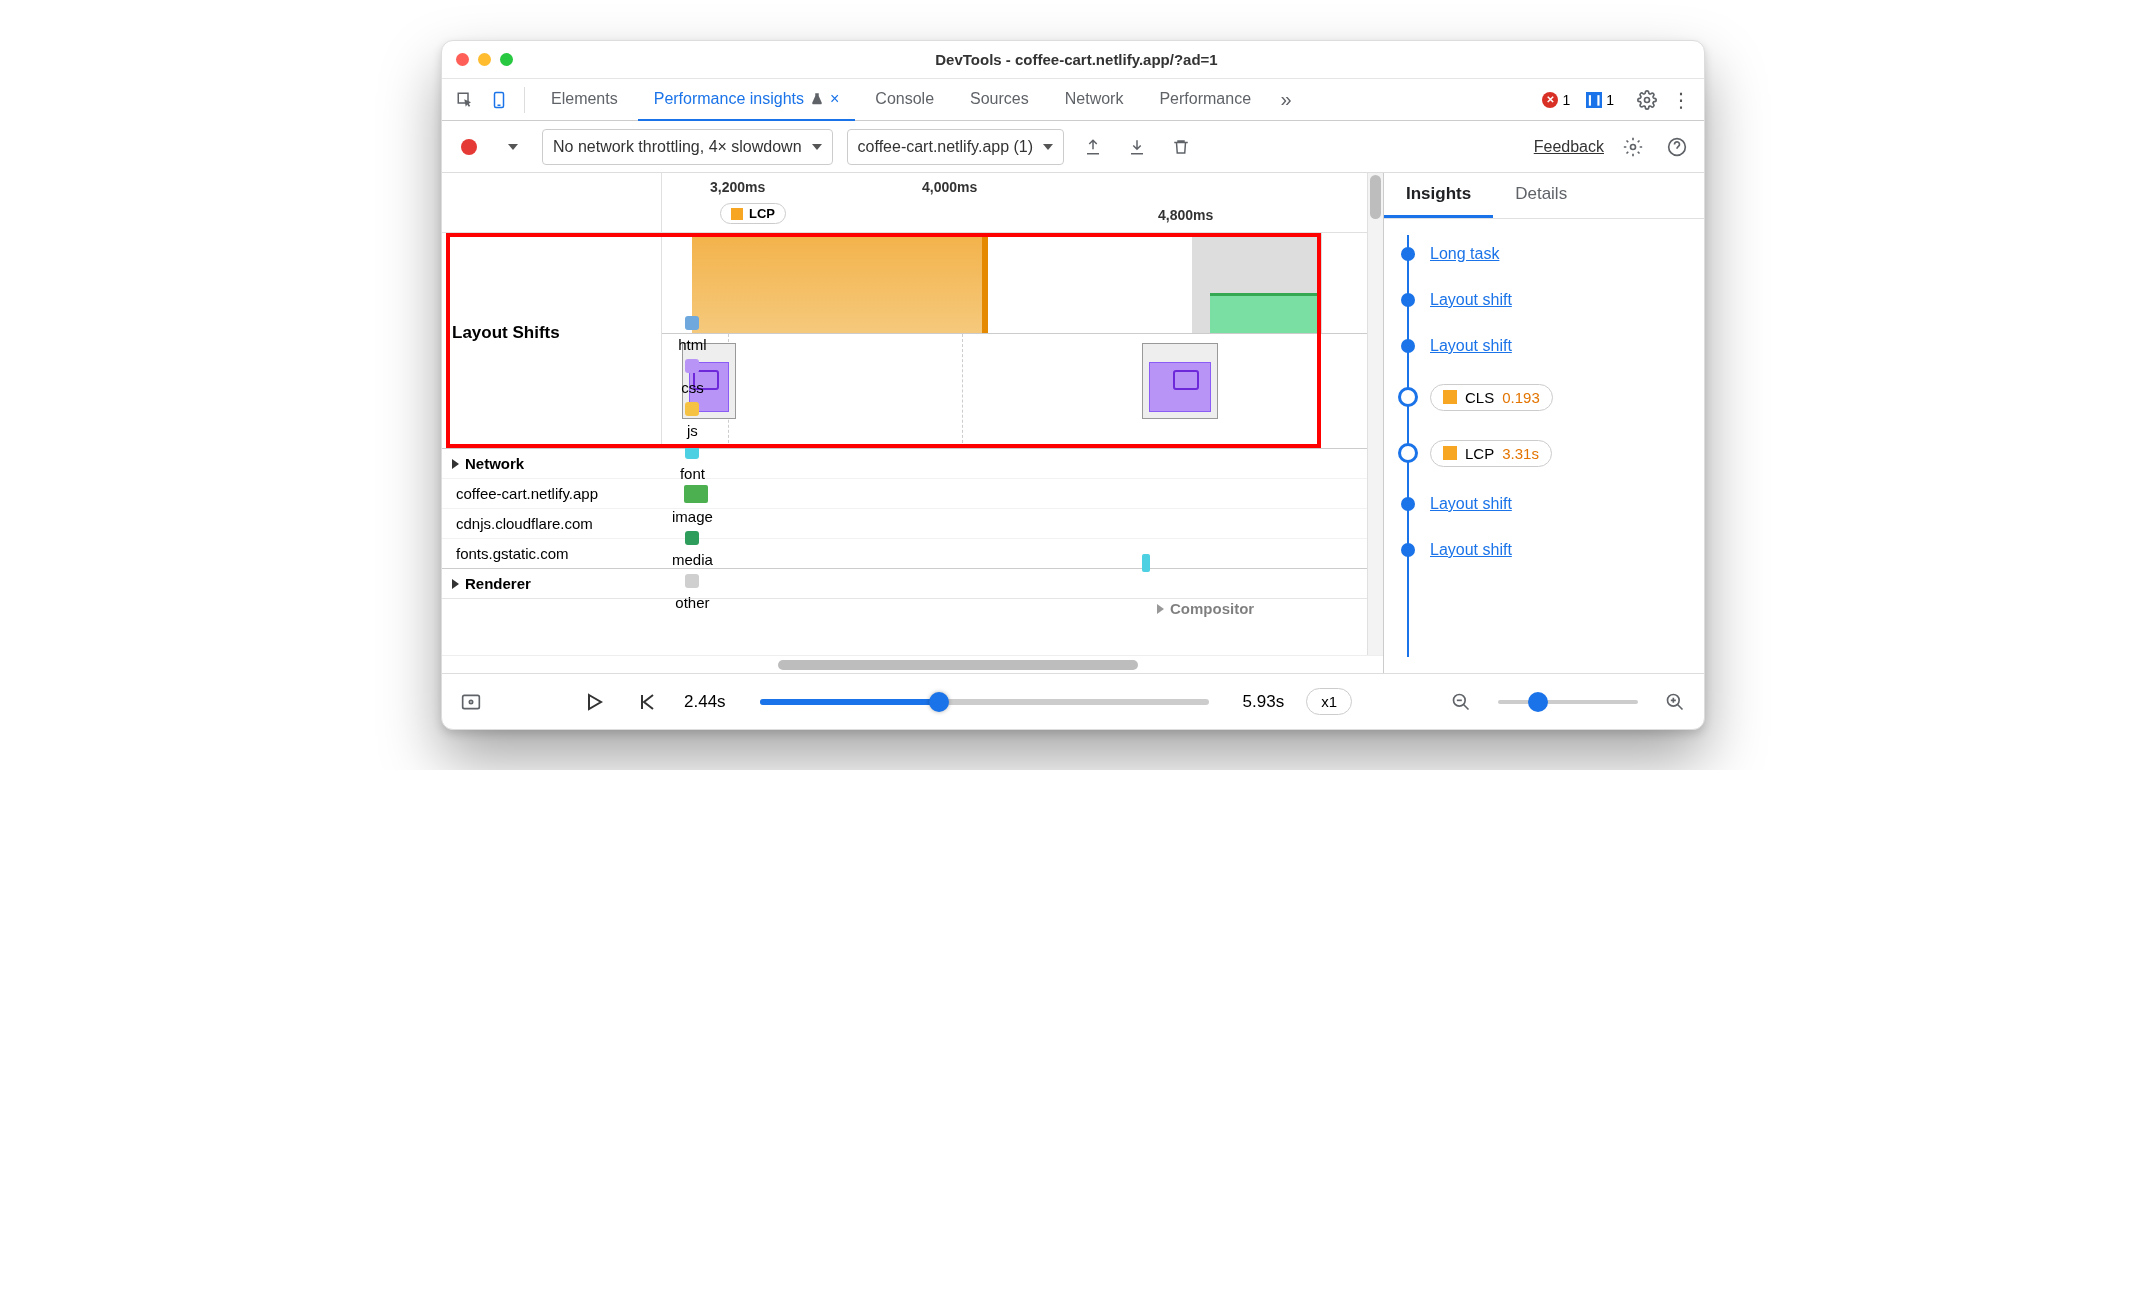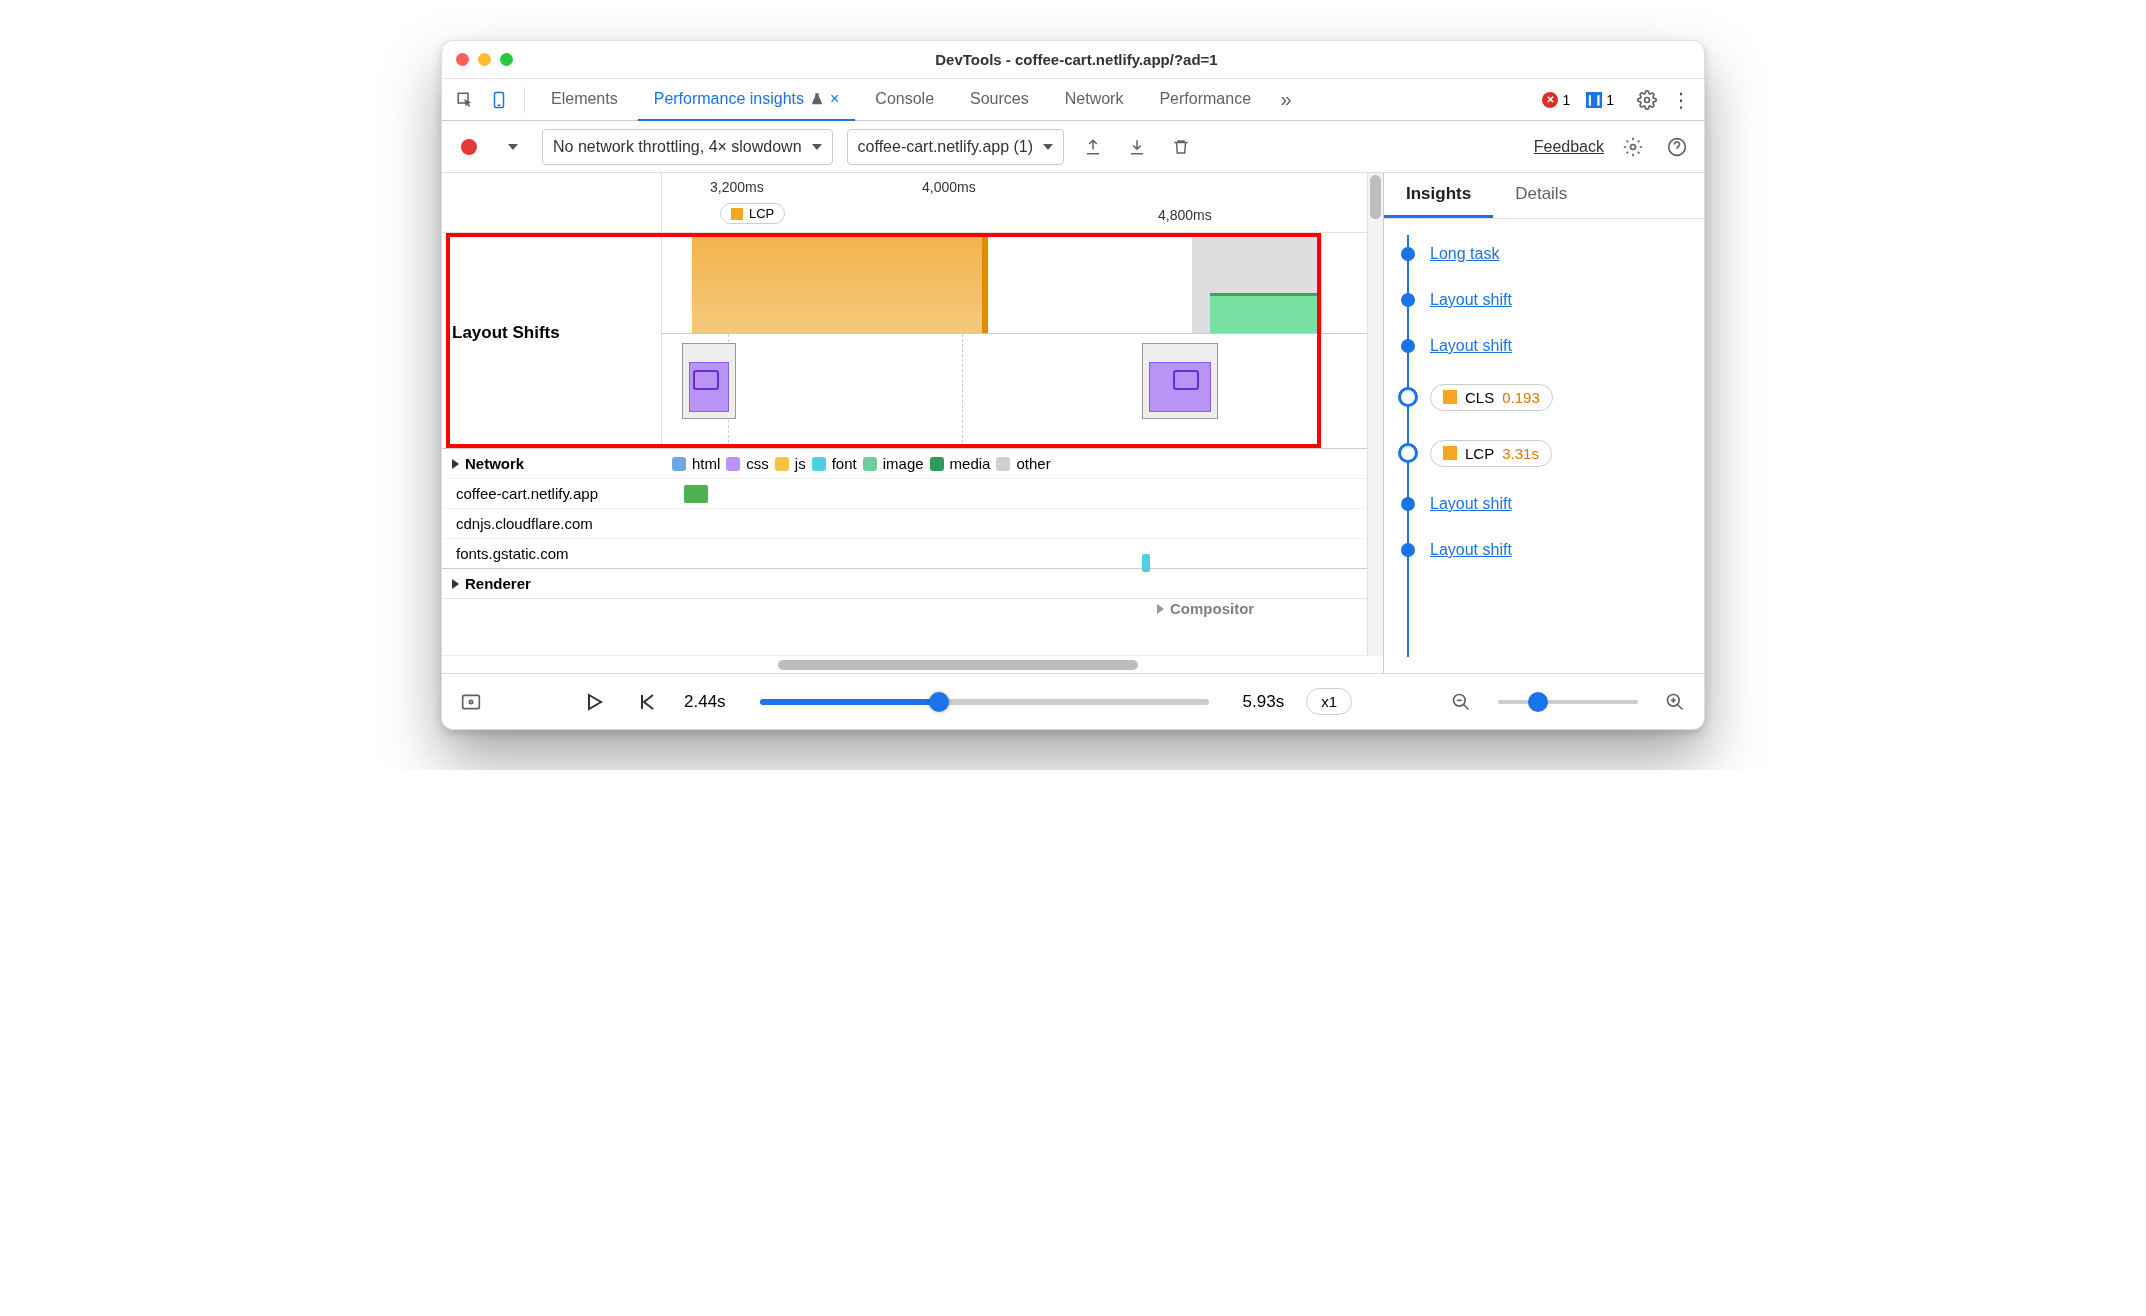--- a/index.html
+++ b/index.html
@@ -19,41 +19,41 @@
 .error-dot{width:16px;height:16px;border-radius:50%;background:#d93025;color:#fff;font-size:10px;display:flex;align-items:center;justify-content:center;font-weight:700;}
 .issue-sq{width:16px;height:16px;background:#1a73e8;color:#fff;font-size:10px;display:flex;align-items:center;justify-content:center;font-weight:700;}
 .toolbar{height:52px;display:flex;align-items:center;gap:14px;padding:0 12px;border-bottom:1px solid #ddd;}
 .rec-dot{width:16px;height:16px;border-radius:50%;background:#e53935;}
 .select-box{height:36px;border:1px solid #ccc;border-radius:4px;display:flex;align-items:center;padding:0 10px;gap:10px;font-size:16px;color:#333;cursor:pointer;}
 .chev-down{width:0;height:0;border-left:5px solid transparent;border-right:5px solid transparent;border-top:6px solid #555;}
 .fb-link{color:#333;text-decoration:underline;font-size:16px;}
 .content{display:flex;height:500px;}
 .main-pane{flex:1;display:flex;flex-direction:column;border-right:1px solid #ccc;overflow:hidden;position:relative;}
 .timeline-area{flex:1;position:relative;overflow:hidden;}
-.ruler{height:60px;position:relative;border-bottom:1px solid #e0e0e0;}
+.ruler{height:60px;position:relative;border-bottom:1px solid #e0e0e0;font-weight:bold;}
 .ruler-left{position:absolute;left:0;top:0;width:220px;height:100%;border-right:1px solid #e0e0e0;}
 .tick{position:absolute;top:6px;font-size:14px;color:#333;}
 .lcp-chip{position:absolute;top:30px;left:278px;border:1px solid #ccc;border-radius:12px;padding:2px 10px;font-size:13px;display:flex;align-items:center;gap:6px;background:#fff;}
 .sw-orange{width:12px;height:12px;background:#f6a623;}
 .highlight-box{position:absolute;left:4px;top:60px;width:875px;height:215px;border:4px solid #ff0000;z-index:5;pointer-events:none;}
 .ls-row{position:absolute;top:60px;left:0;right:0;height:215px;}
 .ls-label{position:absolute;left:10px;top:90px;font-weight:700;font-size:17px;}
 .track-bg{position:absolute;left:220px;right:0;top:0;height:100%;}
 .vline{position:absolute;top:0;bottom:0;border-left:1px dashed #ccc;}
 .orange-block{position:absolute;top:0;left:30px;width:290px;height:100px;background:linear-gradient(#f3b24a,#f5c97c);}
 .orange-edge{position:absolute;top:0;left:320px;width:6px;height:100px;background:#e58a00;}
 .grey-block{position:absolute;top:0;left:530px;width:130px;height:100px;background:#ddd;}
 .green-block{position:absolute;top:60px;left:548px;width:110px;height:40px;background:#7adfa3;border-top:3px solid #34a853;}
 .thumb{position:absolute;width:54px;height:76px;border:1px solid #999;background:#eee;overflow:hidden;}
 .thumb-inner{position:absolute;left:6px;right:6px;top:18px;bottom:6px;background:#b794f6;border:1px solid #8b5cf6;}
 .thumb-cup{position:absolute;left:10px;top:26px;width:26px;height:20px;border:2px solid #6d28d9;border-radius:3px;}
 .network-row{border-top:1px solid #ccc;display:flex;align-items:center;height:30px;font-size:15px;}
 .network-row .tri{margin:0 6px 0 6px;}
 .net-head{font-weight:700;padding-left:4px;width:220px;display:flex;align-items:center;}
-.legend{display:flex;gap:6px;font-size:15px;align-items:center;padding-left:10px;}
+.legend{display:flex;gap:6px;font-size:15px;align-items:center;padding-left:10px;flex-direction:column;}
 .sw{width:14px;height:14px;border-radius:3px;display:inline-block;}
 .domain-row{height:30px;display:flex;align-items:center;font-size:15px;border-top:1px solid #f2f2f2;}
 .dn{width:220px;padding-left:14px;}
 .mark{height:18px;border-radius:2px;}
 .scrollbar-h{height:18px;display:flex;align-items:center;justify-content:center;border-top:1px solid #eee;}
 .scroll-thumb{width:360px;height:10px;border-radius:5px;background:#bdbdbd;margin-left:90px;}
 .side-pane{width:320px;display:flex;flex-direction:column;}
 .side-tabs{height:46px;display:flex;border-bottom:1px solid #e0e0e0;}
 .side-tab{flex:0 0 auto;padding:0 22px;display:flex;align-items:center;font-size:17px;color:#5f6368;cursor:pointer;border-bottom:3px solid transparent;}
 .side-tab.active{font-weight:700;color:#202124;border-bottom-color:#1a73e8;}

